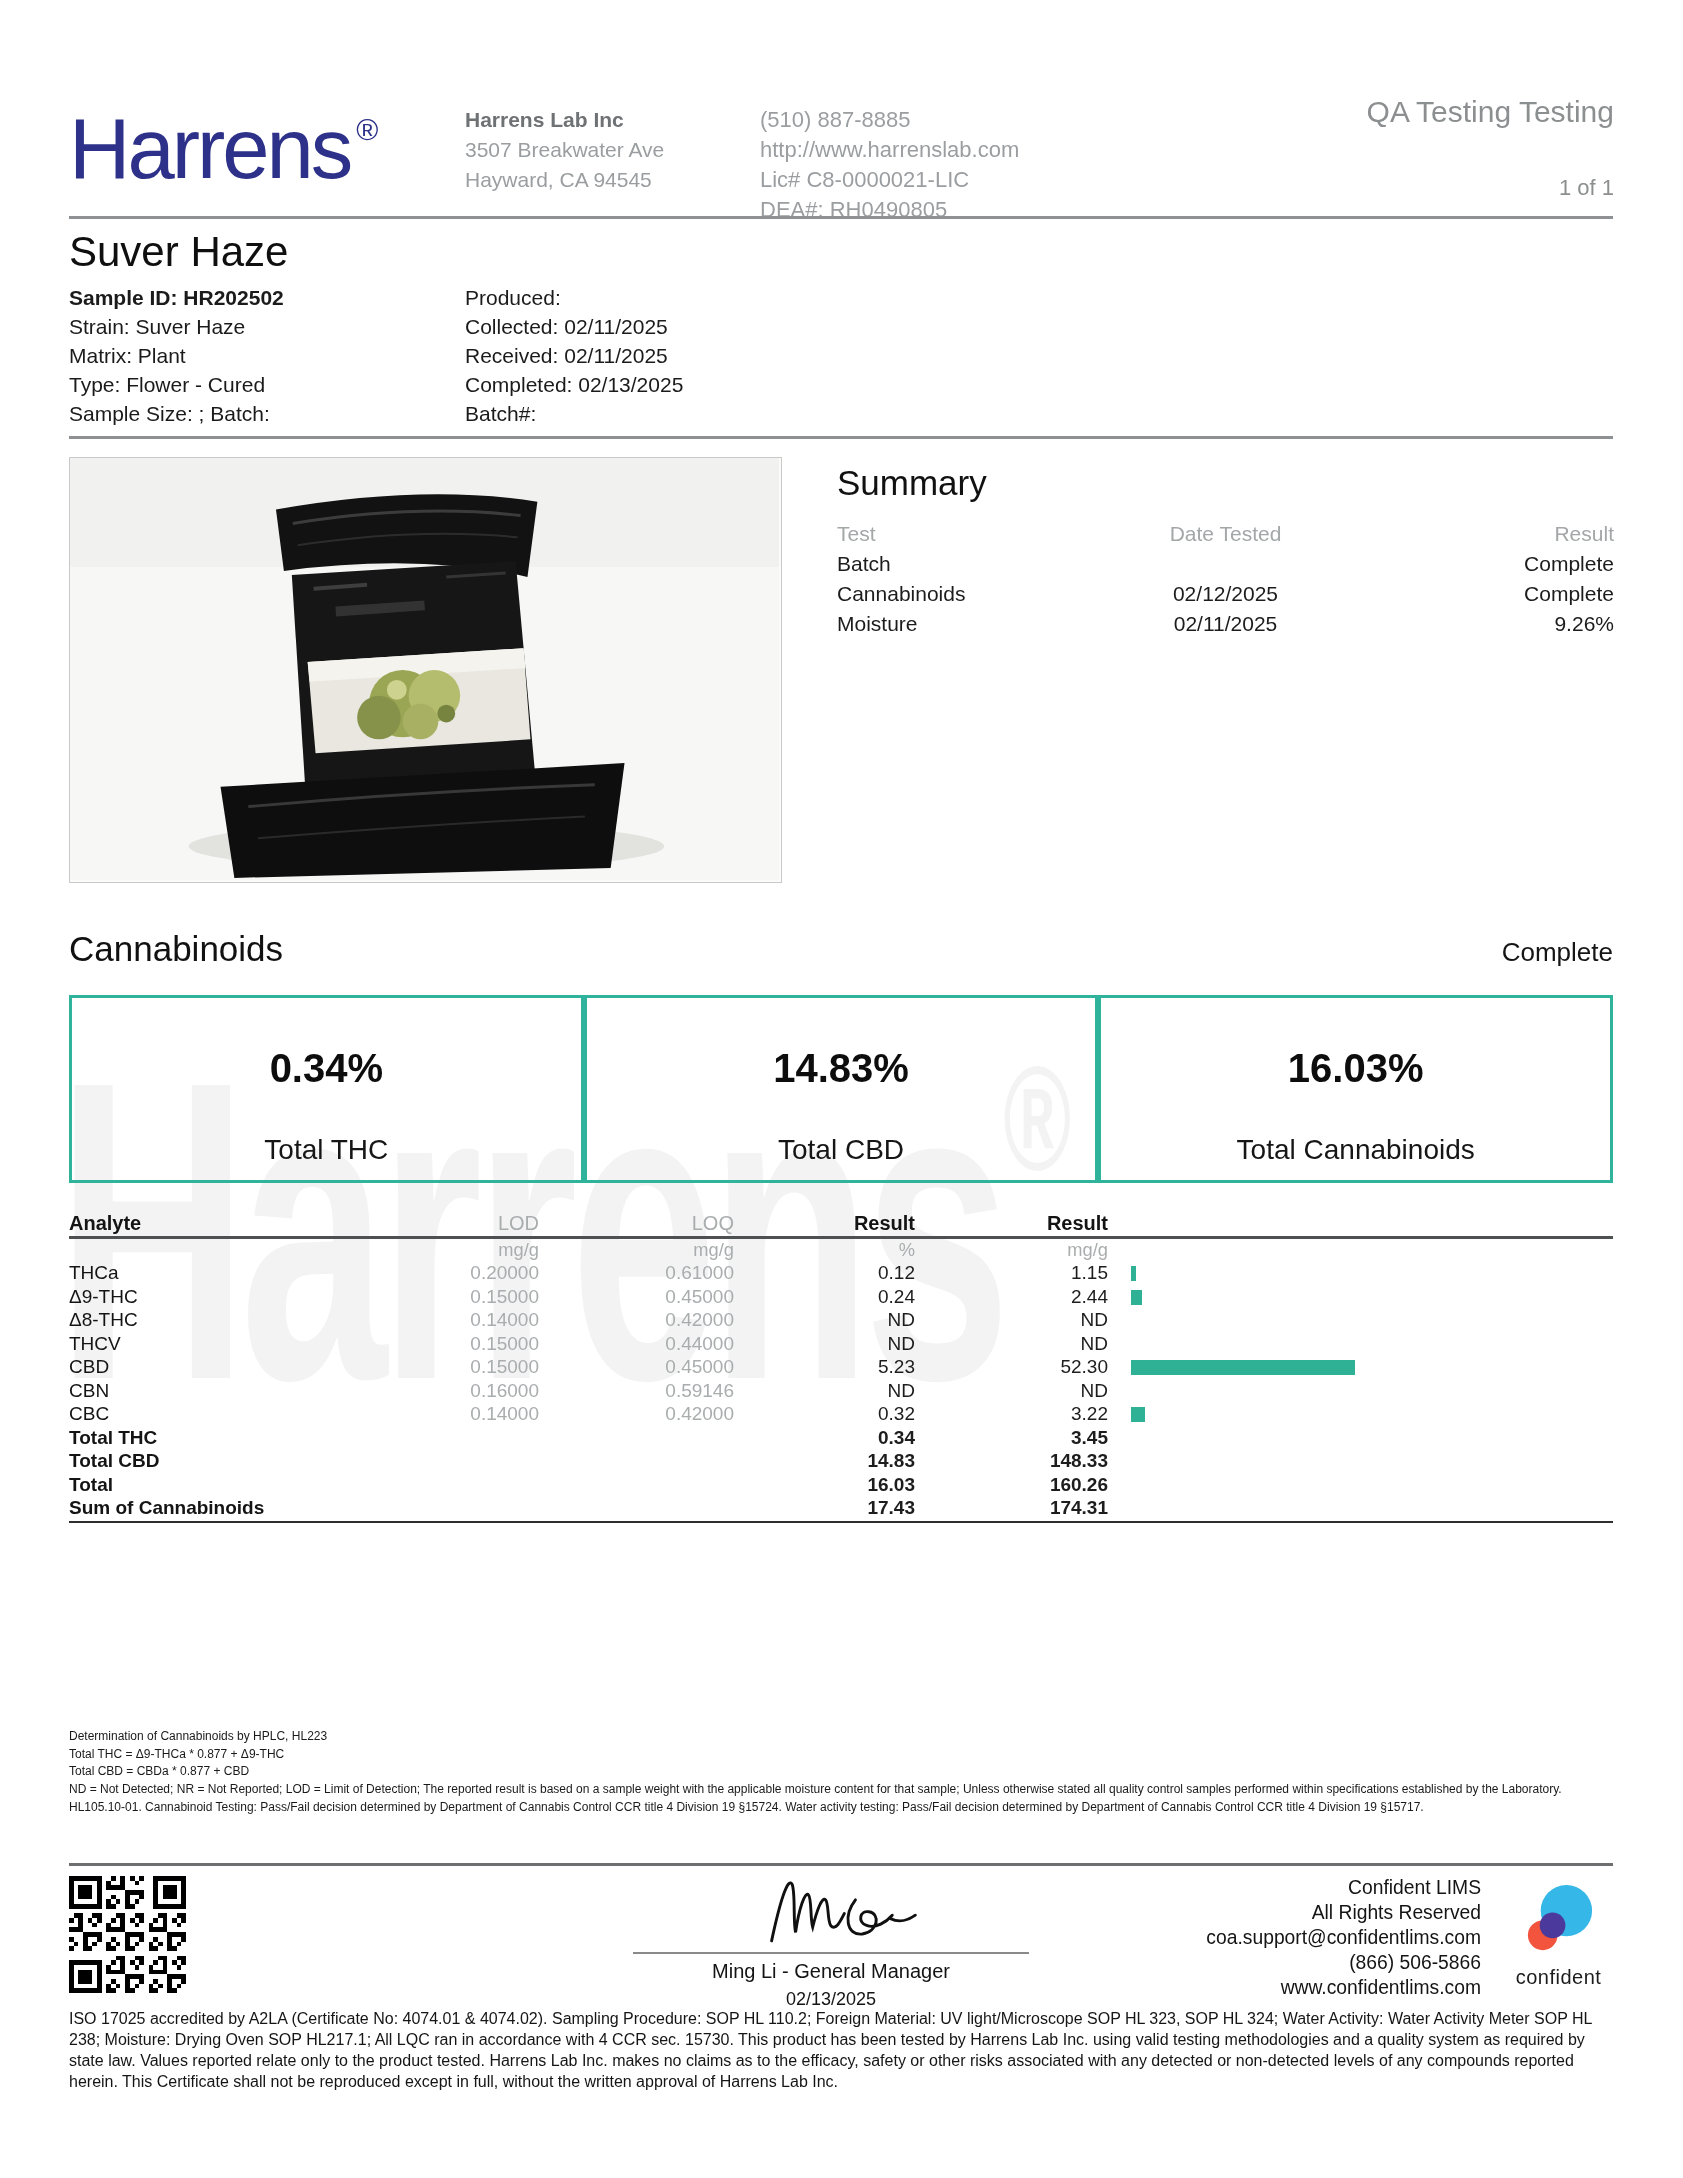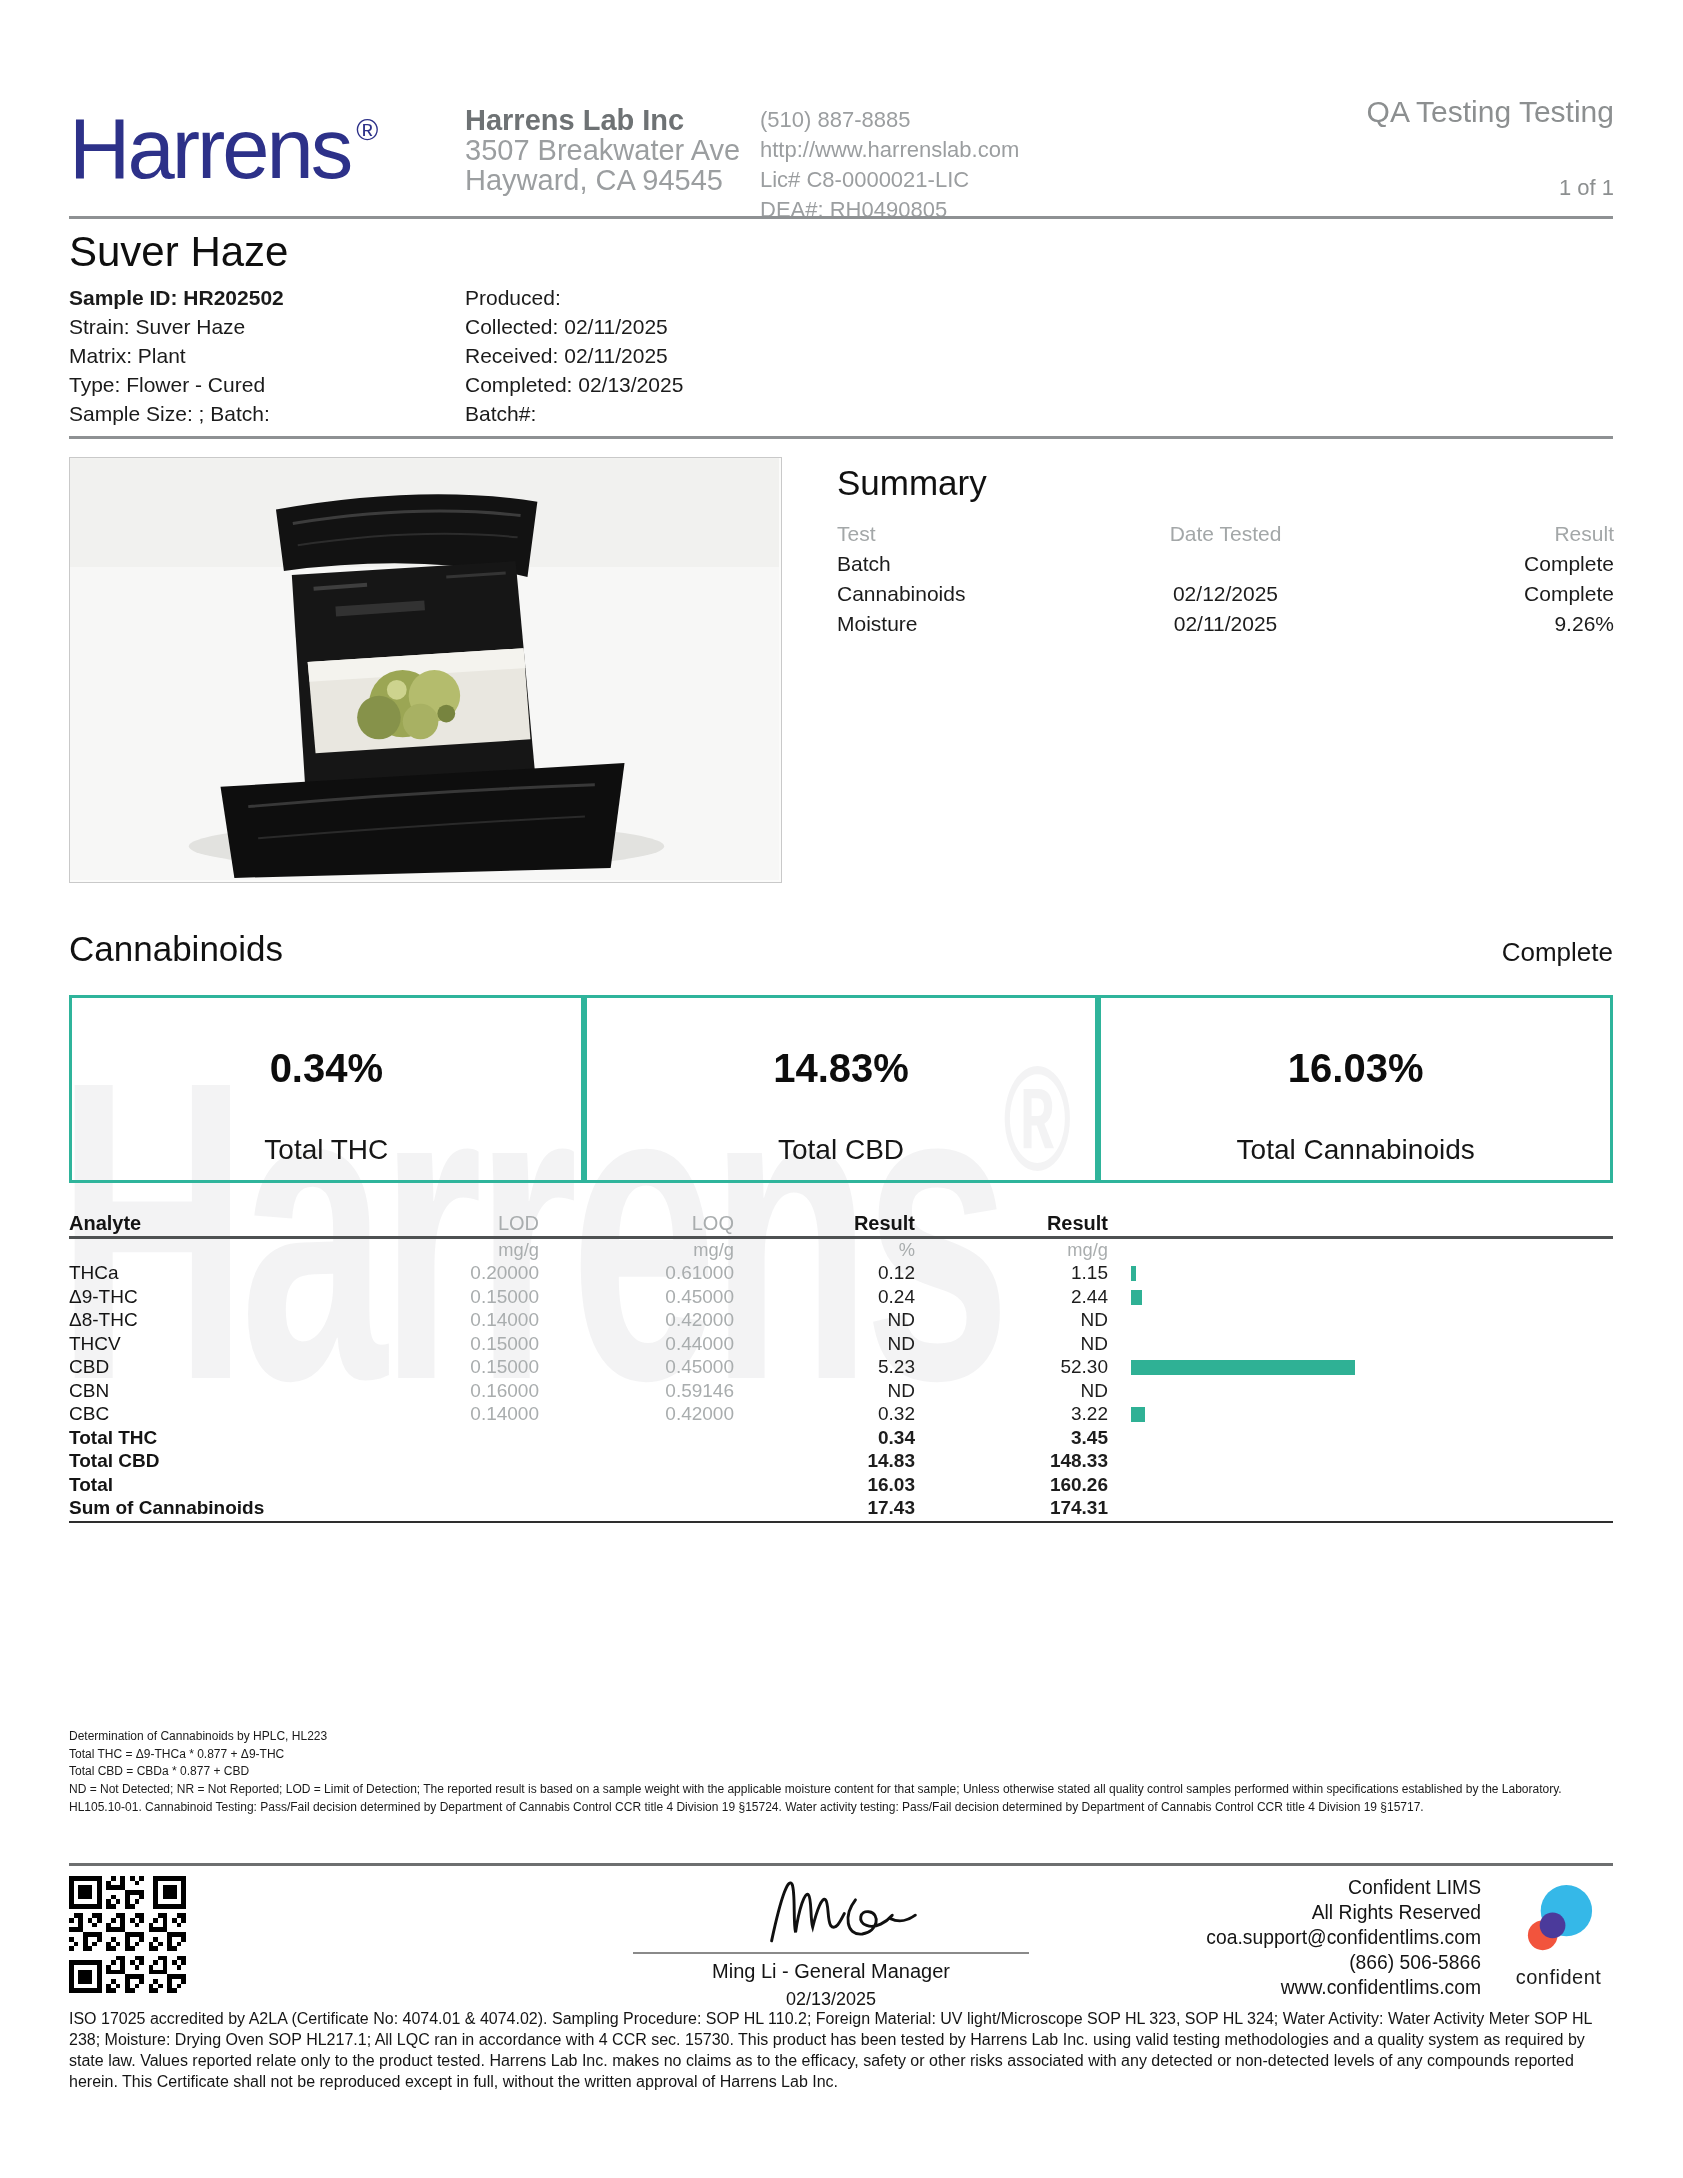--- a/index.html
+++ b/index.html
@@ -4,21 +4,21 @@
 <style>
   html,body{margin:0;padding:0;background:#ffffff;}
   body{width:1683px;height:2178px;position:relative;overflow:hidden;
        font-family:"Liberation Sans", sans-serif;color:#1d1d1d;}
   .abs{position:absolute;}
 
   
   .logo{left:69px;top:87px;font-size:85px;line-height:85px;font-weight:400;
         color:#2d3189;letter-spacing:-3px;}
   .logo .reg{font-size:30px;vertical-align:38px;letter-spacing:0;margin-left:6px;}
-  .lab-block{left:465px;top:105px;font-size:29px;line-height:30px;color:#9b9ea0;}
+  .lab-block{left:465px;top:105px;font-size:21px;line-height:30px;color:#9b9ea0;}
   .lab-block .lab-name{color:#6e7274;font-weight:700;}
   .contact-block{left:760px;top:105px;font-size:22px;line-height:30px;color:#9b9ea0;}
   .report-block{right:69px;top:95px;text-align:right;color:#8c8f90;}
   .report-type{font-size:30px;}
   .page-num{font-size:22px;margin-top:46px;}
   .hr{left:69px;width:1544px;height:0;border-top:3px solid #8e9193;}
   .hr1{top:216px;}
   .hr2{top:436px;}
 
   

